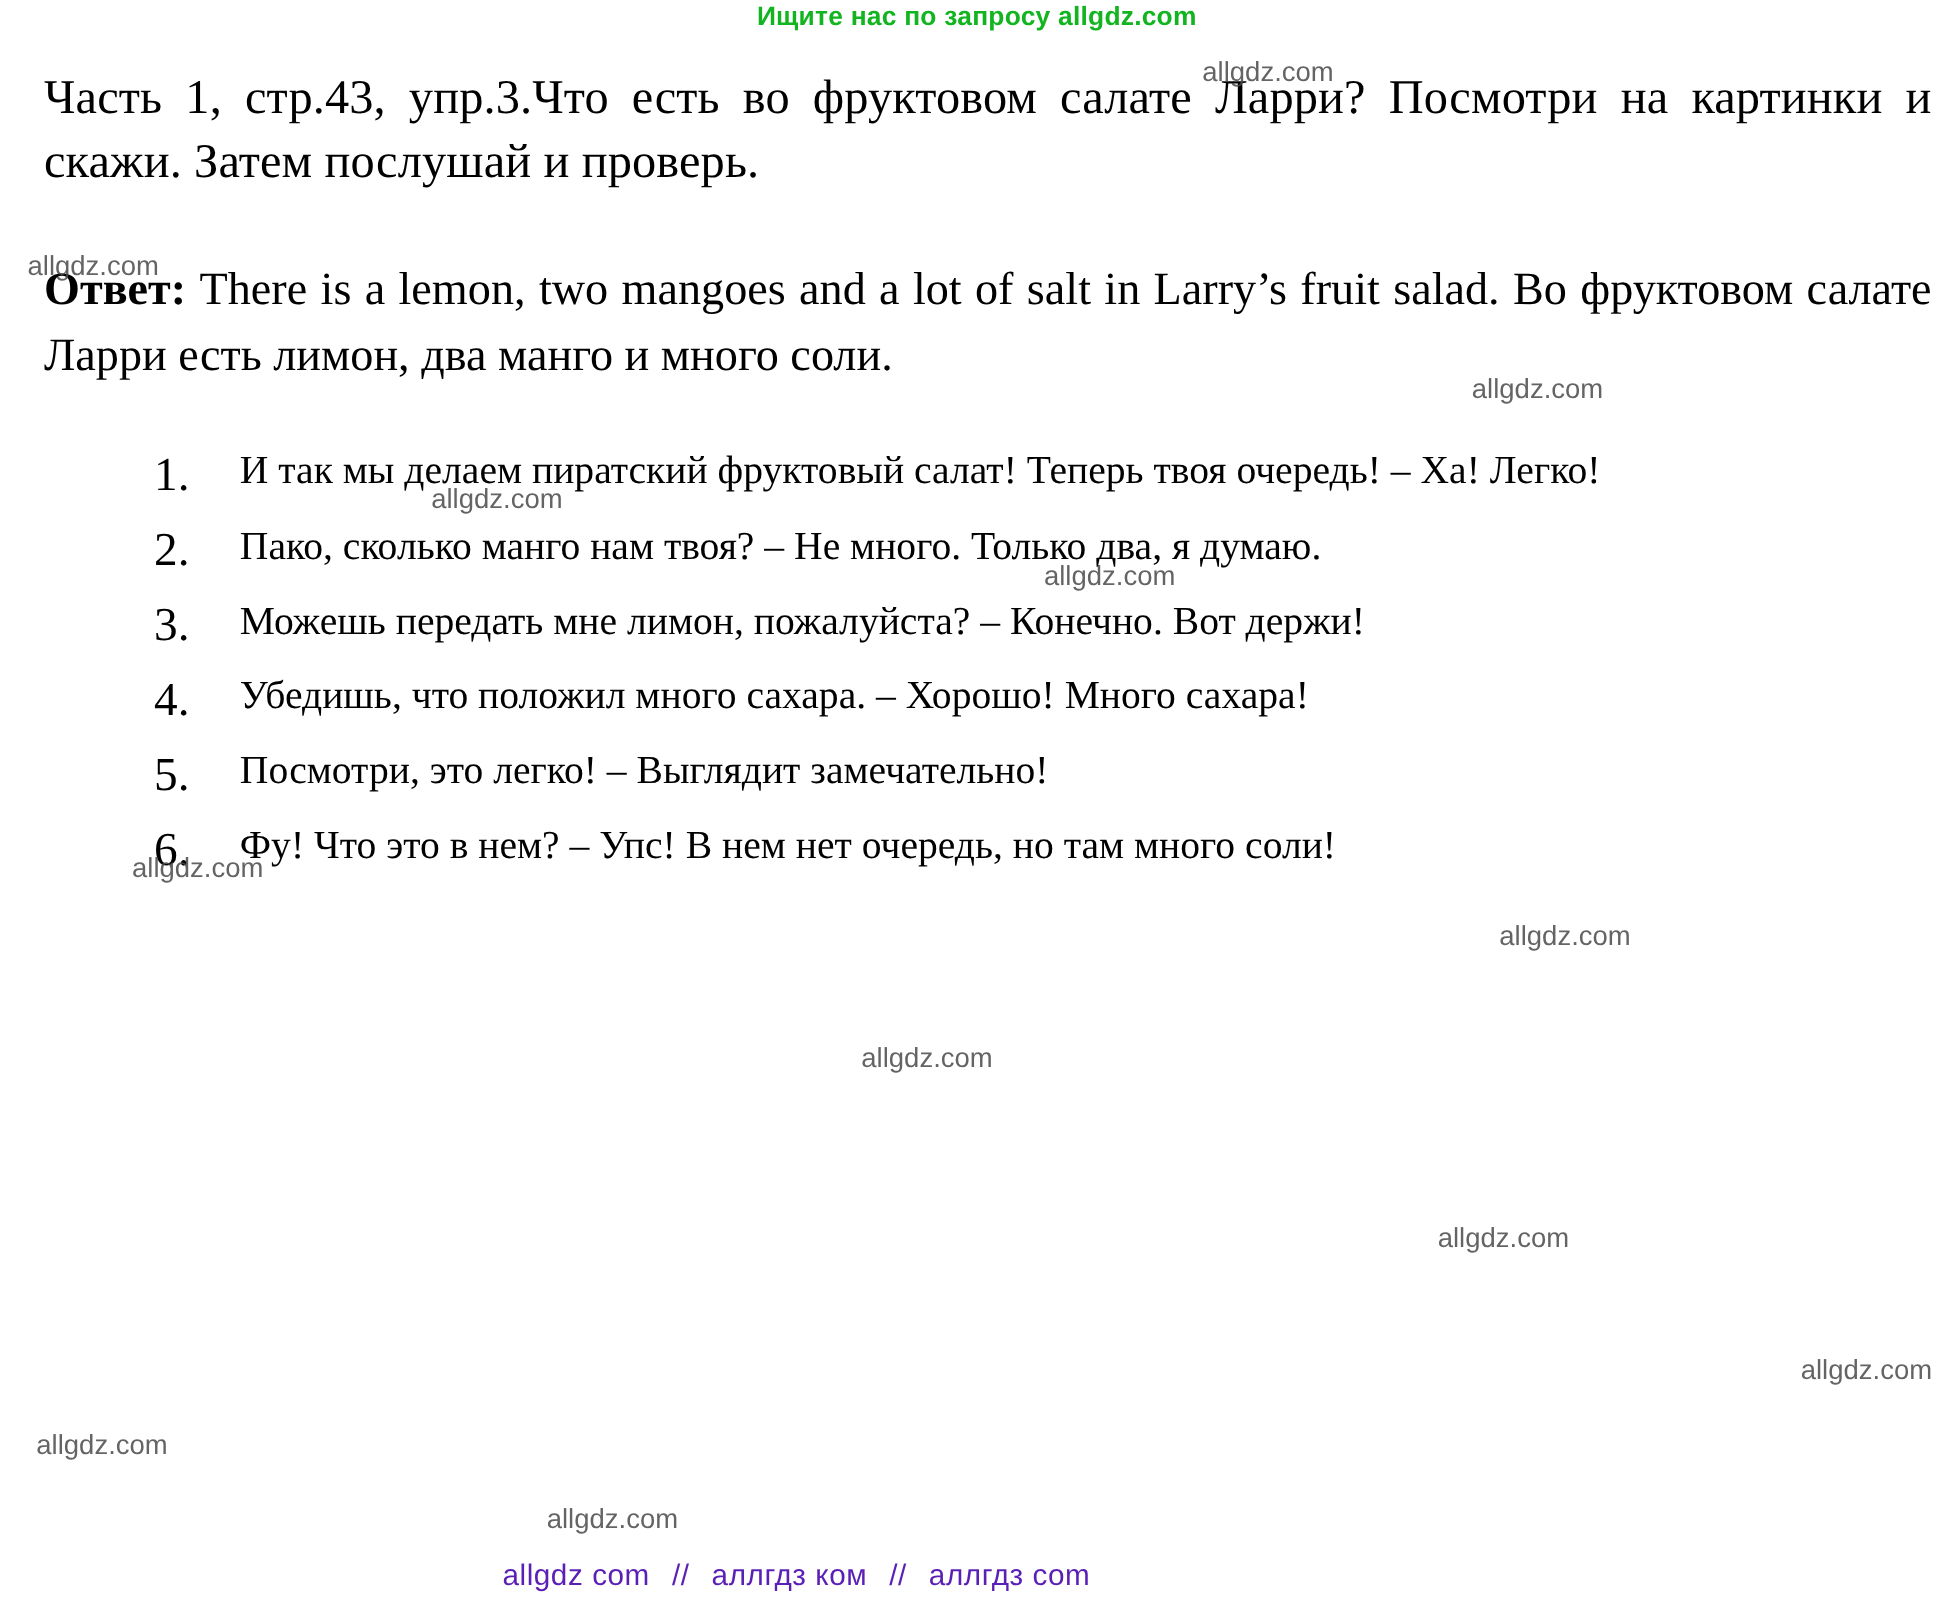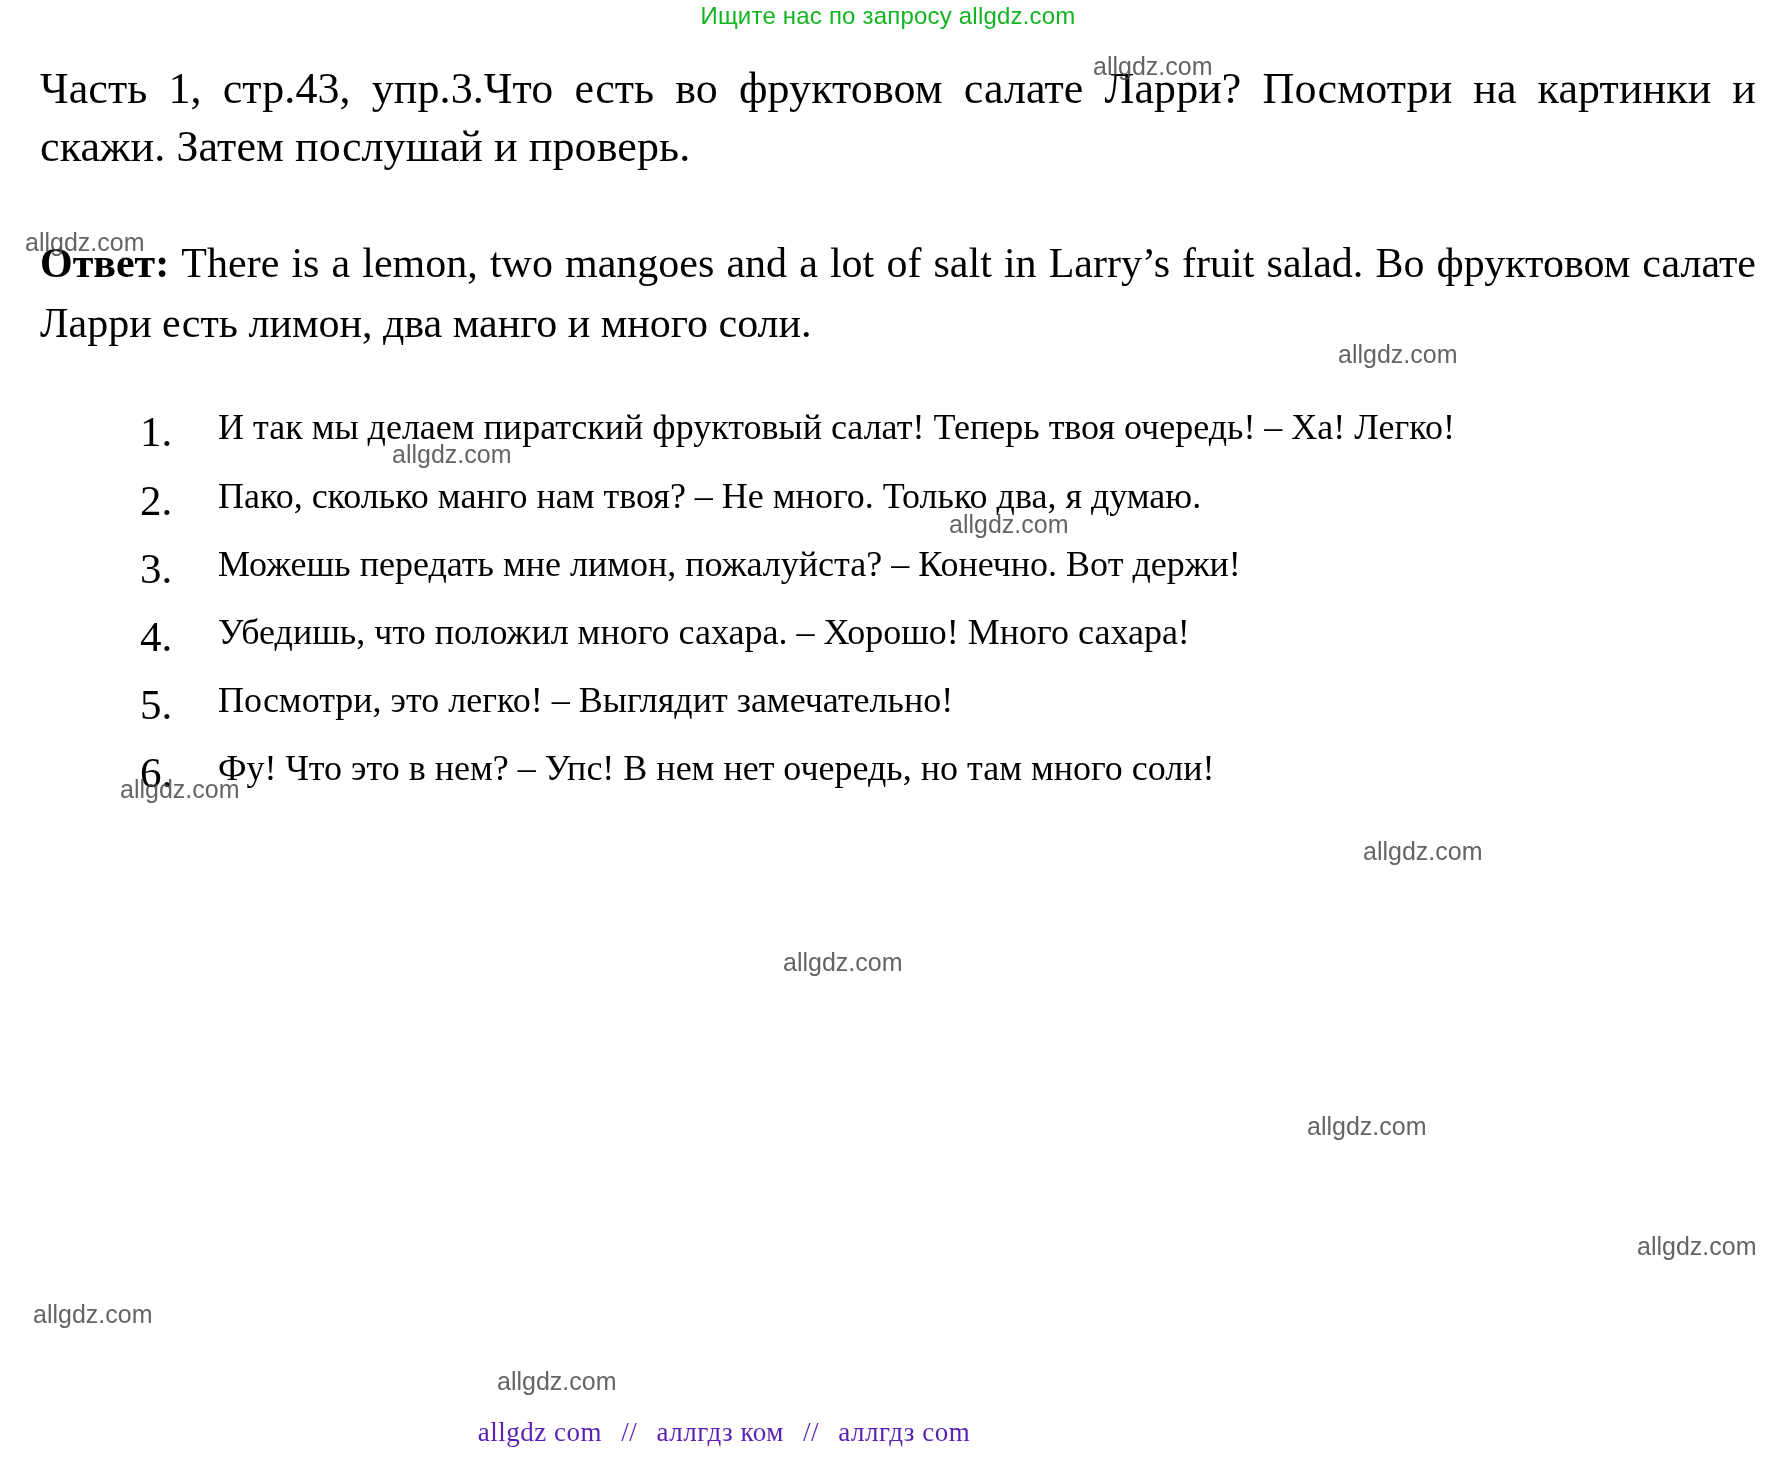--- a/index.html
+++ b/index.html
@@ -25,21 +25,21 @@
   
   .promo {
     position: absolute;
     top: 2px;
     left: 0;
     width: 1776px;
     text-align: center;
     font-family: "Liberation Sans", sans-serif;
     font-size: 24px;
     color: #12b520;
-    font-weight: 400;
+    font-weight: 700;
     letter-spacing: 0.2px;
   }
 
   
   .content {
     position: absolute;
     left: 40px;
     top: 60px;
     width: 1716px;
   }
@@ -91,21 +91,21 @@
     font-size: 43px;
   }
 
   
   .footer {
     position: absolute;
     left: 0;
     bottom: 16px;
     width: 1448px;
     text-align: center;
-    font-family: Liberation Serif, serif;
+    font-family: Liberation Sans, sans-serif;
     font-size: 27px;
     color: #5a1fb5;
     letter-spacing: 0.5px;
   }
   .footer span { margin: 0 6px; }
 
   
   .wm {
     position: absolute;
     font-family: "Liberation Sans", sans-serif;

